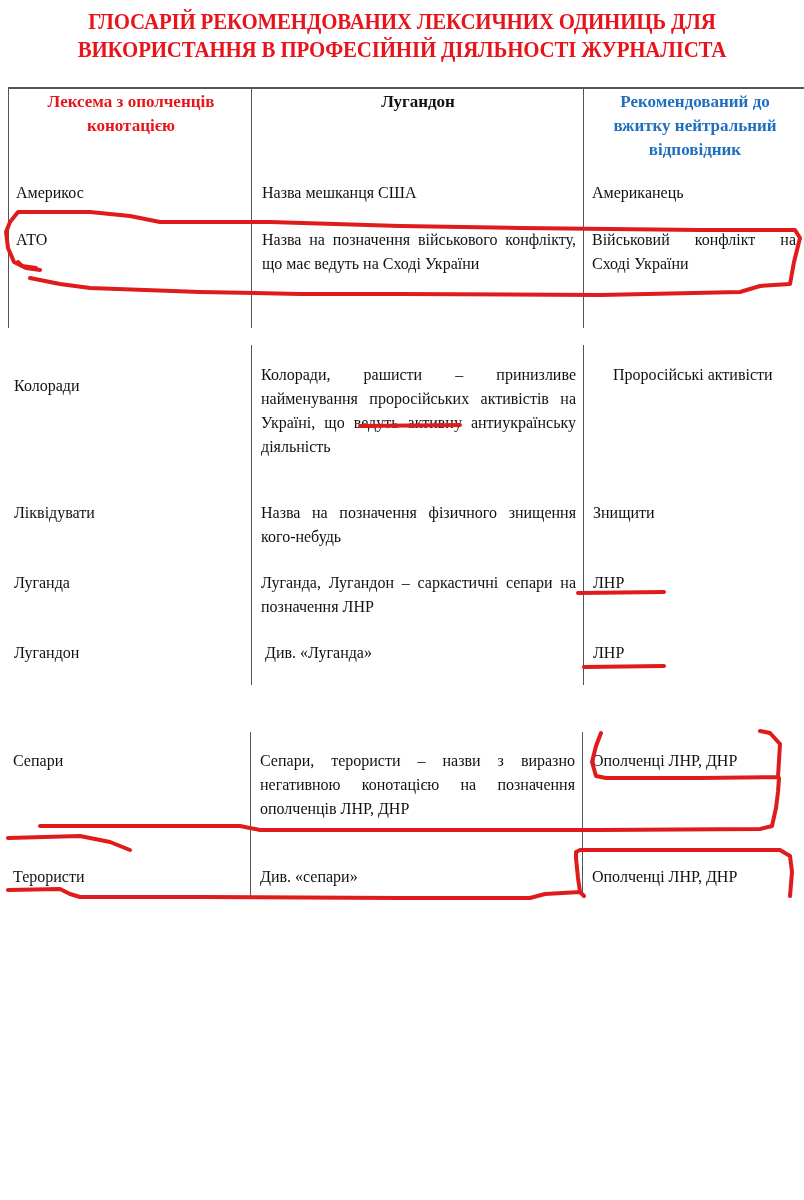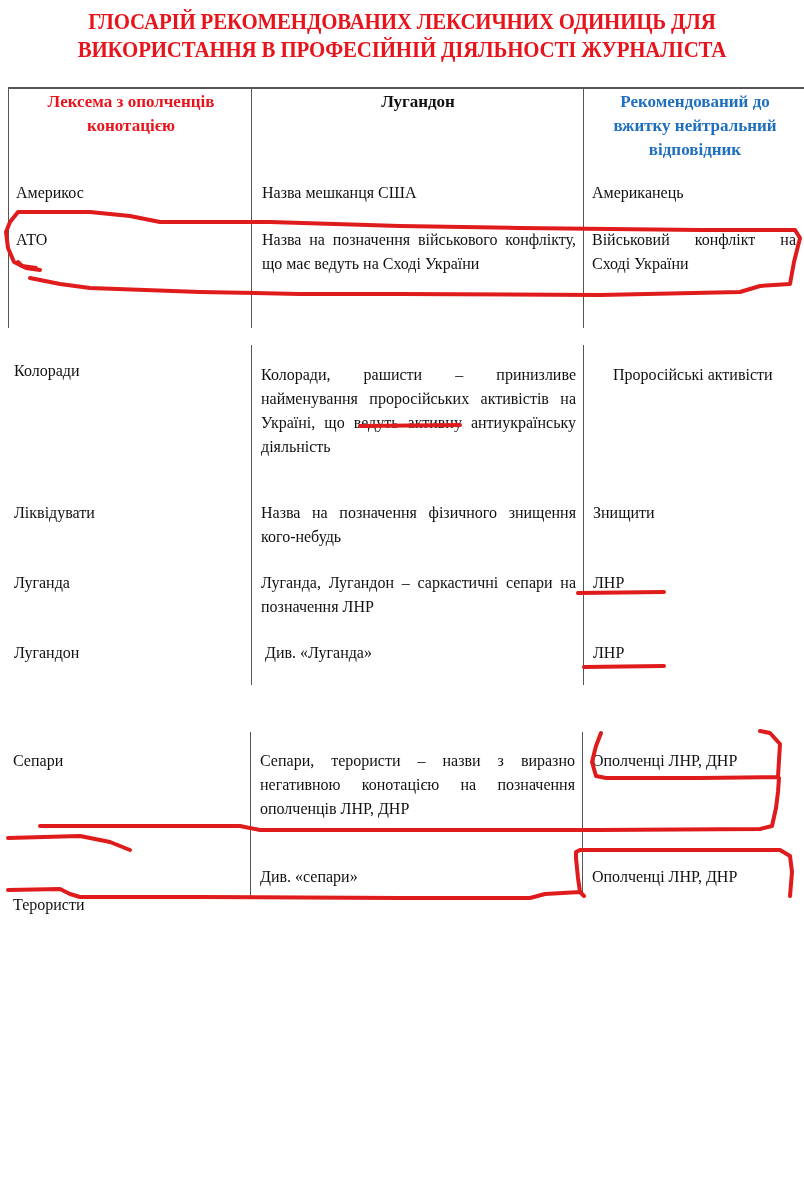--- a/index.html
+++ b/index.html
@@ -40,41 +40,41 @@
 <div class="hdr blue" style="left:592px;top:90px;width:206px;">Рекомендований до вжитку нейтральний відповідник</div>
 
 <div class="cell" style="left:16px;top:181px;">Америкос</div>
 <div class="cell" style="left:262px;top:181px;">Назва мешканця США</div>
 <div class="cell" style="left:592px;top:181px;">Американець</div>
 
 <div class="cell" style="left:16px;top:228px;">АТО</div>
 <div class="cell just" style="left:262px;top:228px;width:314px;">Назва на позначення військового конфлікту, що має ведуть на Сході України</div>
 <div class="cell just" style="left:592px;top:228px;width:204px;">Військовий конфлікт на Сході України</div>
 
-<div class="cell" style="left:14px;top:359px;">Колоради</div>
+<div class="cell" style="left:14px;top:374px;">Колоради</div>
 <div class="cell just" style="left:261px;top:363px;width:315px;"><span>Колоради, рашисти – принизливе найменування проросійських активістів </span><span>на Україні</span><span>, що ведуть активну антиукраїнську діяльність</span></div>
 <div class="cell" style="left:593px;top:363px;margin-left:20px;">Проросійські активісти</div>
 
 <div class="cell" style="left:14px;top:501px;">Ліквідувати</div>
 <div class="cell just" style="left:261px;top:501px;width:315px;">Назва на позначення фізичного знищення кого-небудь</div>
 <div class="cell" style="left:593px;top:501px;text-align:right;">Знищити</div>
 
 <div class="cell" style="left:14px;top:571px;">Луганда</div>
 <div class="cell just" style="left:261px;top:571px;width:315px;">Луганда, Лугандон – саркастичні сепари на позначення ЛНР</div>
 <div class="cell" style="left:593px;top:571px;">ЛНР</div>
 
 <div class="cell" style="left:14px;top:641px;">Лугандон</div>
 <div class="cell" style="left:265px;top:641px;">Див. «Луганда»</div>
 <div class="cell" style="left:593px;top:641px;">ЛНР</div>
 
 <div class="cell" style="left:13px;top:749px;">Сепари</div>
 <div class="cell just" style="left:260px;top:749px;width:315px;">Сепари, терористи – назви з виразно негативною конотацією на позначення ополченців ЛНР, ДНР</div>
 <div class="cell" style="left:592px;top:749px;">Ополченці ЛНР, ДНР</div>
 
-<div class="cell" style="left:13px;top:865px;margin-top:28px;">Терористи</div>
+<div class="cell" style="left:13px;top:865px;">Терористи</div>
 <div class="cell" style="left:260px;top:865px;">Див. «сепари»</div>
 <div class="cell" style="left:592px;top:865px;">Ополченці ЛНР, ДНР</div>
 
 <svg class="marks" width="804" height="1200">
   <g fill="none" stroke="#e01b1b" stroke-width="4" stroke-linecap="round" stroke-linejoin="round">
 
     <path d="M40,270 L26,268 L14,262 L8,248 L6,232 L10,222 L18,212 L90,212 L130,216 L160,222 L270,222 L400,226 L520,228 L700,230 L795,230 L800,238 L796,254 L794,262 L790,284 L760,286 L740,292 L600,295 L400,294 L300,294 L200,292 L90,288 L60,284 L30,278"></path>
     <path d="M18,262 L22,266 L36,268"></path>
 
     <path d="M360,426 L460,425"></path>

